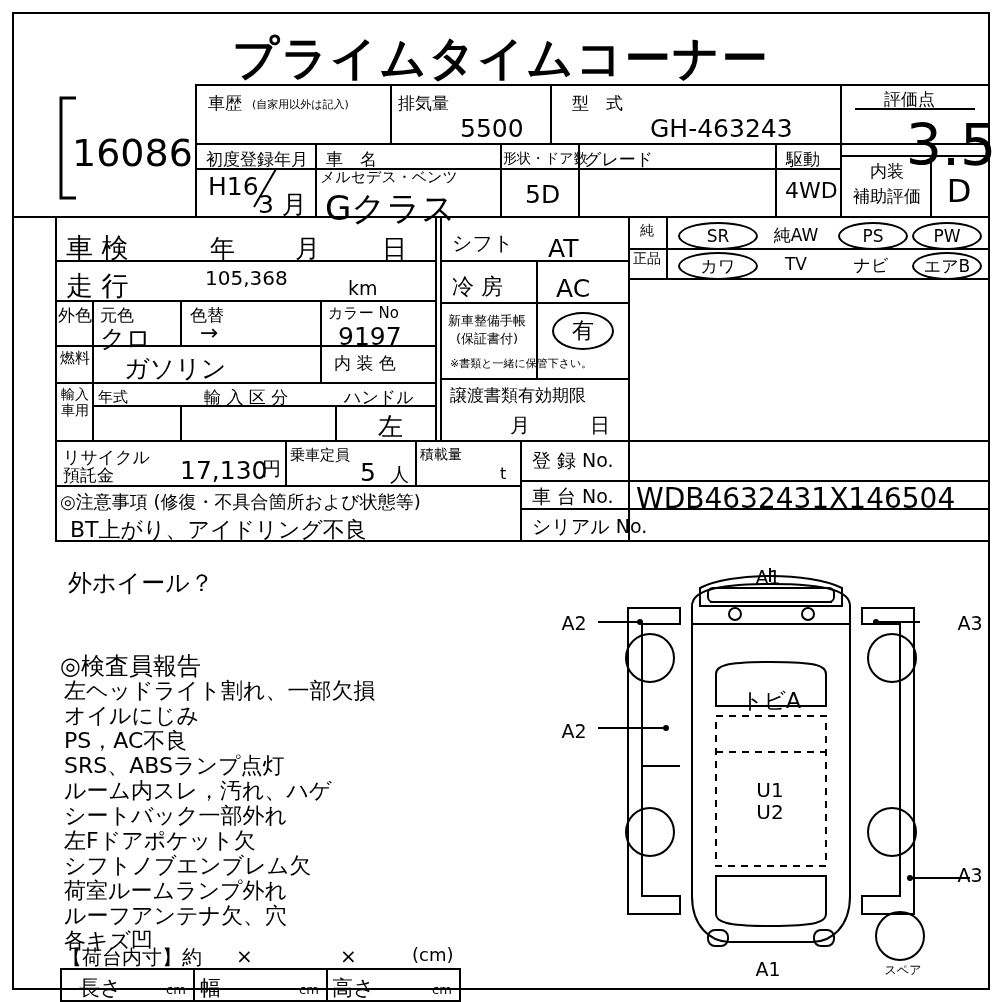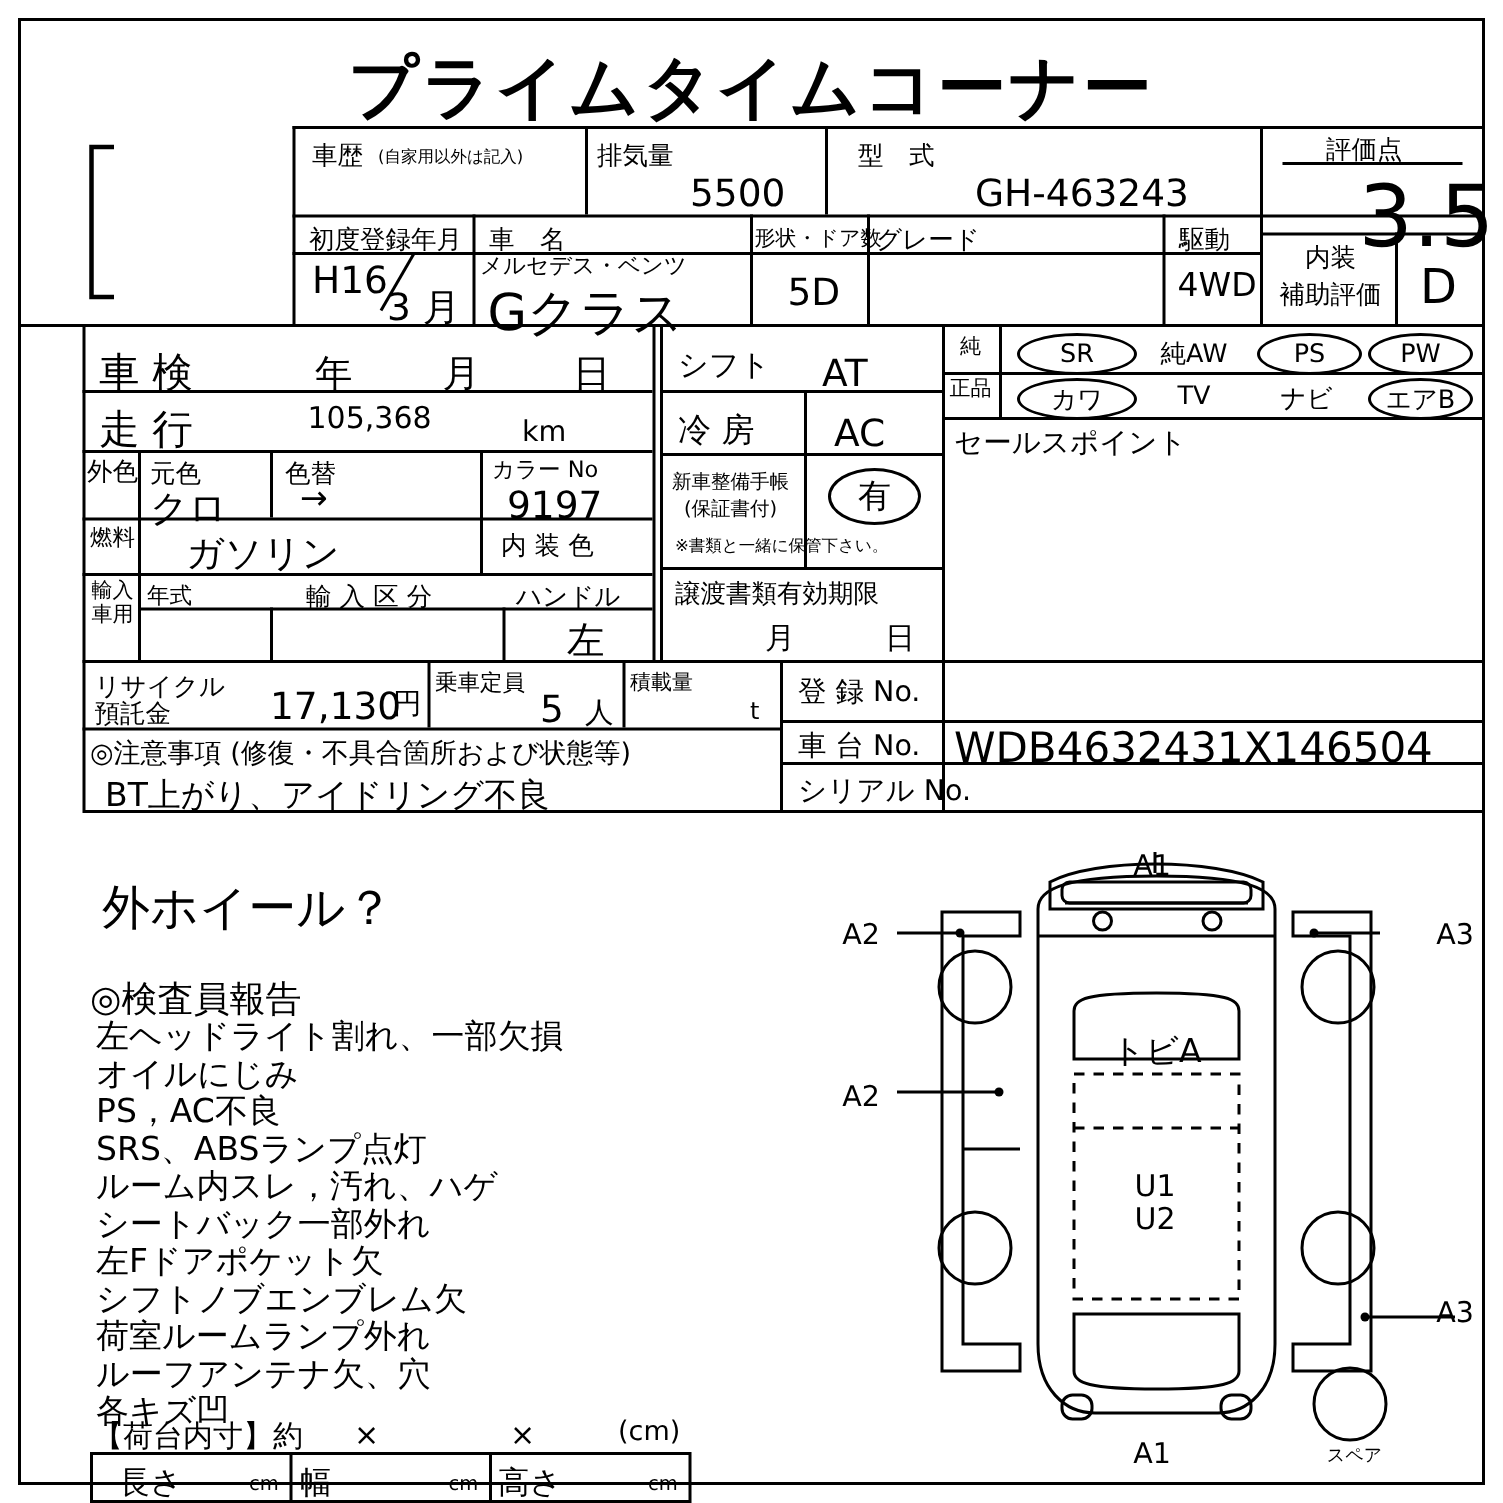--- a/index.html
+++ b/index.html
@@ -61,20 +61,21 @@
   <div class="ln vline" style="left:775px;top:143px;height:73px;"></div>
   <div class="ln vline" style="left:840px;top:84px;height:132px;"></div>
   <div class="ln vline" style="left:930px;top:155px;height:61px;"></div>
   <div class="ln hline" style="left:855px;top:108px;width:120px;"></div>
 
   <div class="abs" style="left:58px;top:96px;">
     <svg width="20" height="104" viewBox="0 0 20 104">
         <path d="M18 2 L3 2 L3 102 L18 102" stroke="#000" stroke-width="3" fill="none"></path>
       </svg>
   </div>
+  <div class="abs" style="left:72px;top:131px;width:120px;font-size:38px;">16086</div>
 
   <div class="abs lbl" style="left:208px;top:92px;">車歴</div>
   <div class="abs xsm" style="left:252px;top:97px;">(自家用以外は記入)</div>
   <div class="abs lbl" style="left:398px;top:92px;">排気量</div>
   <div class="abs val" style="left:460px;top:114px;">5500</div>
   <div class="abs lbl" style="left:572px;top:92px;">型　式</div>
   <div class="abs val" style="left:650px;top:114px;">GH-463243</div>
 
   <div class="abs lbl" style="left:206px;top:148px;">初度登録年月</div>
   <div class="abs val" style="left:208px;top:172px;">H16</div>
@@ -198,35 +199,34 @@
 
   <div class="abs ellipse" style="left:678px;top:222px;width:76px;height:24px;">SR</div>
   <div class="abs c" style="left:758px;top:224px;width:76px;font-size:17px;">純AW</div>
   <div class="abs ellipse" style="left:838px;top:222px;width:66px;height:24px;">PS</div>
   <div class="abs ellipse" style="left:912px;top:222px;width:66px;height:24px;">PW</div>
   <div class="abs ellipse" style="left:678px;top:252px;width:76px;height:24px;">カワ</div>
   <div class="abs c" style="left:758px;top:254px;width:76px;font-size:17px;">TV</div>
   <div class="abs c" style="left:838px;top:254px;width:66px;font-size:17px;">ナビ</div>
   <div class="abs ellipse" style="left:912px;top:252px;width:66px;height:24px;">エアB</div>
 
-  <div class="abs" style="left:636px;top:282px;font-size:19px;">セールスポイント</div>
 
   <div class="ln hline" style="left:520px;top:440px;width:470px;"></div>
   <div class="ln hline" style="left:520px;top:480px;width:470px;"></div>
   <div class="ln hline" style="left:520px;top:508px;width:470px;"></div>
   <div class="ln hline" style="left:520px;top:540px;width:470px;"></div>
   <div class="ln vline" style="left:628px;top:440px;height:100px;"></div>
   <div class="ln vline" style="left:988px;top:440px;height:100px;"></div>
 
   <div class="abs" style="left:532px;top:448px;font-size:19px;">登 録 No.</div>
   <div class="abs" style="left:532px;top:484px;font-size:19px;">車 台 No.</div>
   <div class="abs" style="left:532px;top:514px;font-size:19px;">シリアル No.</div>
   <div class="abs" style="left:636px;top:482px;font-size:28px;">WDB4632431X146504</div>
 
-  <div class="abs" style="left:68px;top:584px;font-size:32px;">外ホイール？</div>
+  <div class="abs" style="left:68px;top:567px;font-size:24px;">外ホイール？</div>
   <div class="abs" style="left:60px;top:650px;font-size:24px;font-weight:normal;">◎検査員報告</div>
 
   <div class="abs" style="left:64px;top:676px;">
     <div class="rowtxt" style="height:25px;">左ヘッドライト割れ、一部欠損</div>
     <div class="rowtxt" style="height:25px;">オイルにじみ</div>
     <div class="rowtxt" style="height:25px;">PS，AC不良</div>
     <div class="rowtxt" style="height:25px;">SRS、ABSランプ点灯</div>
     <div class="rowtxt" style="height:25px;">ルーム内スレ，汚れ、ハゲ</div>
     <div class="rowtxt" style="height:25px;">シートバック一部外れ</div>
     <div class="rowtxt" style="height:25px;">左Fドアポケット欠</div>

